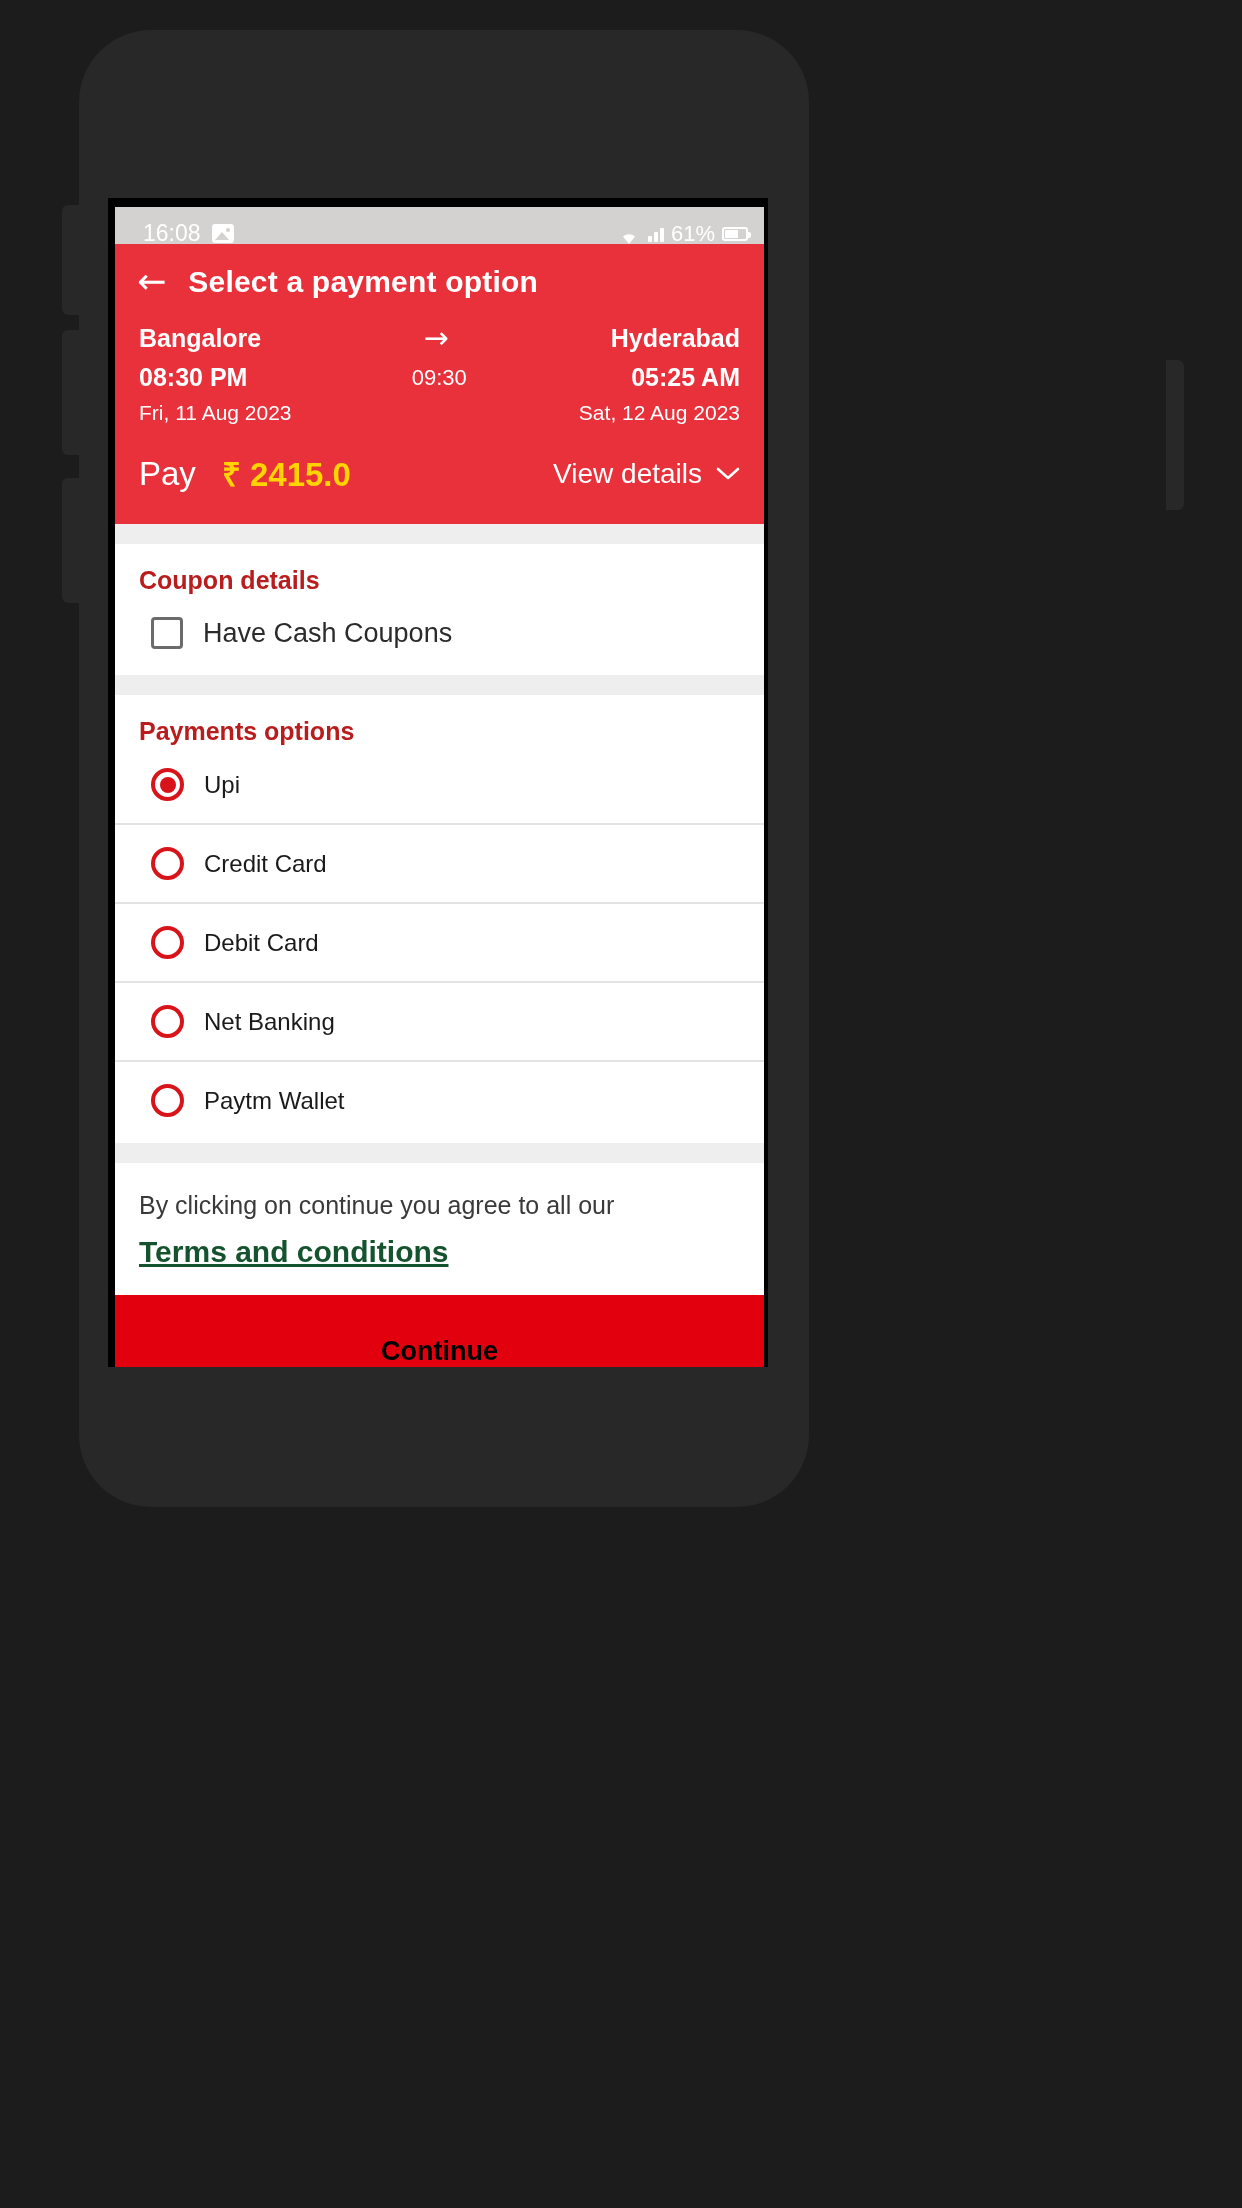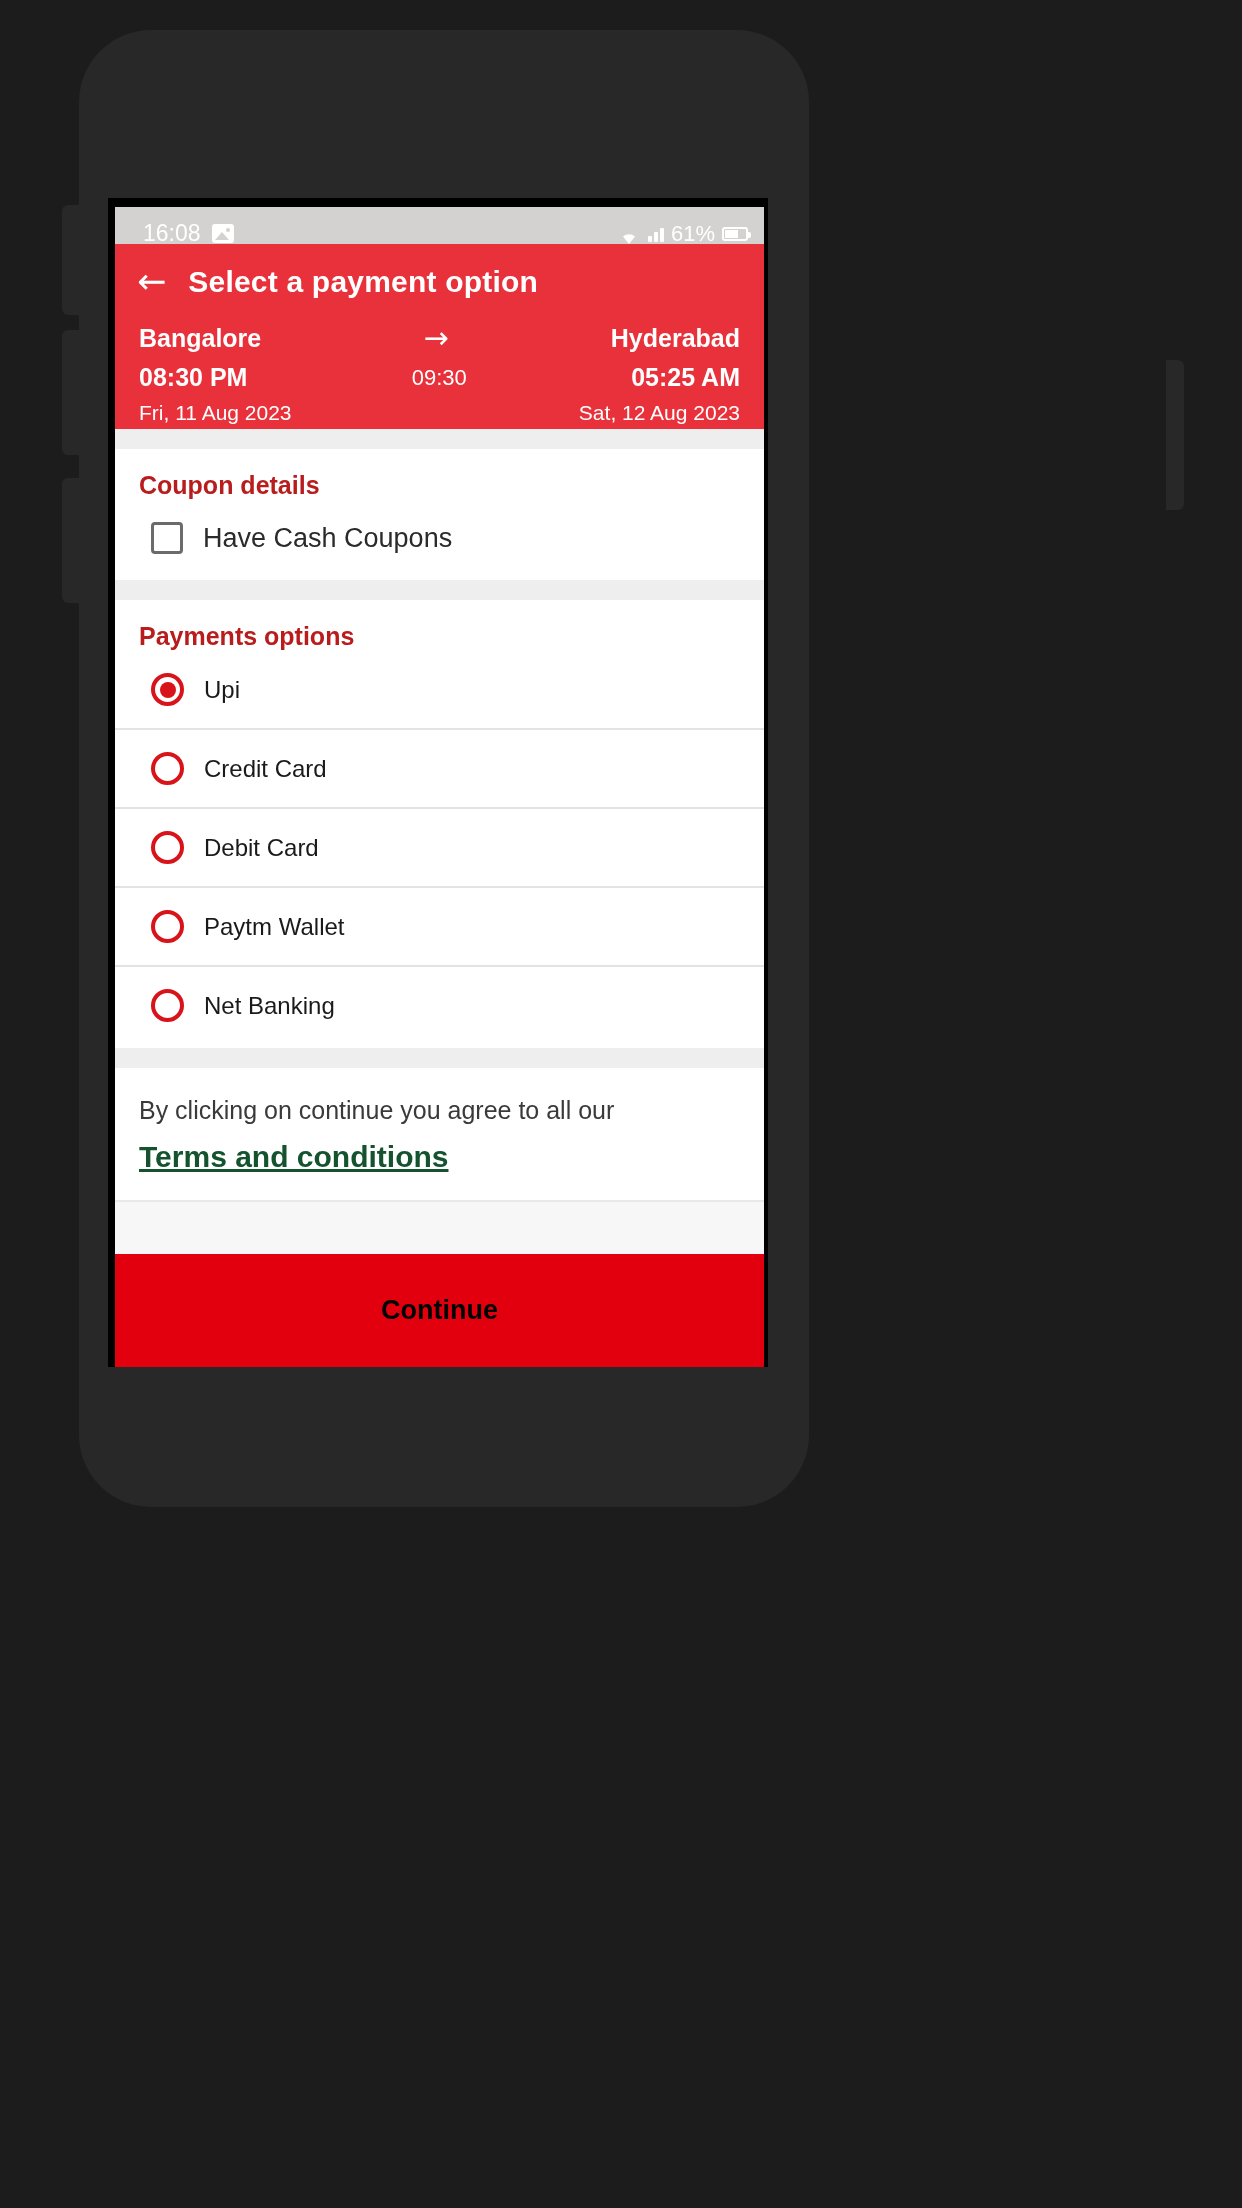--- a/index.html
+++ b/index.html
@@ -242,20 +242,32 @@
             <span class="dur j-mid">09:30</span>
             <span class="time j-right">05:25 AM</span>
           </div>
           <div class="jrow r3">
             <span class="date j-left">Fri, 11 Aug 2023</span>
             <span class="j-mid"></span>
             <span class="date j-right">Sat, 12 Aug 2023</span>
           </div>
         </div>
 
+        <div class="pay-row">
+          <span class="pay-label">Pay</span>
+          <span class="pay-amount">₹ 2415.0</span>
+          <span class="view-details">
+            <span>View details</span>
+            <span class="chev">
+              <svg width="24" height="14" viewBox="0 0 24 14">
+                <path d="M2 2 L12 11 L22 2" stroke="#ffffff" stroke-width="2.6" fill="none" stroke-linecap="round" stroke-linejoin="round"></path>
+              </svg>
+            </span>
+          </span>
+        </div>
       </div>
 
       <div class="gap"></div>
 
       <div class="card">
         <div class="section-title">Coupon details</div>
         <div class="coupon-row">
           <span class="checkbox"></span>
           <span class="coupon-label">Have Cash Coupons</span>
         </div>
@@ -279,26 +291,26 @@
             <span class="opt-label">Credit Card</span>
           </div>
 
           <div class="opt-row">
             <span class="radio off"></span>
             <span class="opt-label">Debit Card</span>
           </div>
 
           <div class="opt-row">
             <span class="radio off"></span>
+            <span class="opt-label">Net Banking</span>
+          </div>
+
+          <div class="opt-row">
+            <span class="radio off"></span>
             <span class="opt-label">Paytm Wallet</span>
-          </div>
-
-          <div class="opt-row">
-            <span class="radio off"></span>
-            <span class="opt-label">Net Banking</span>
           </div>
 
         </div>
       </div>
 
       <div class="gap"></div>
 
       <div class="terms">
         <div class="terms-text">By clicking on continue you agree to all our</div>
         <a class="terms-link" href="#">Terms and conditions</a>

